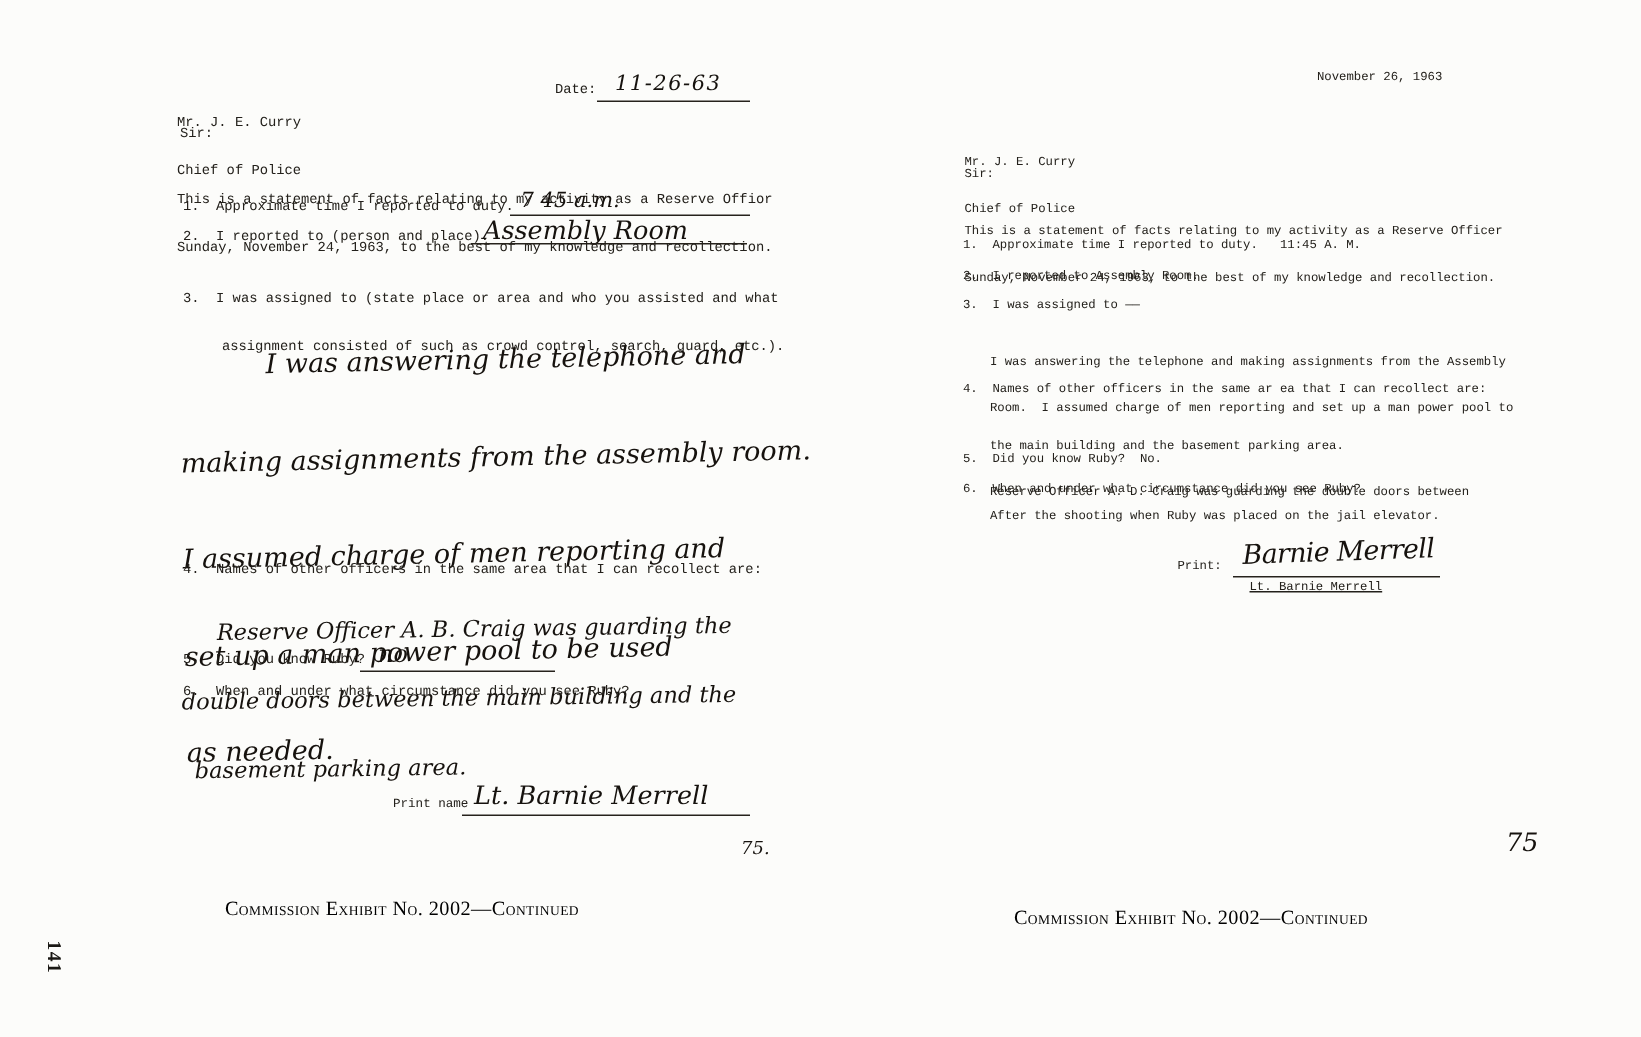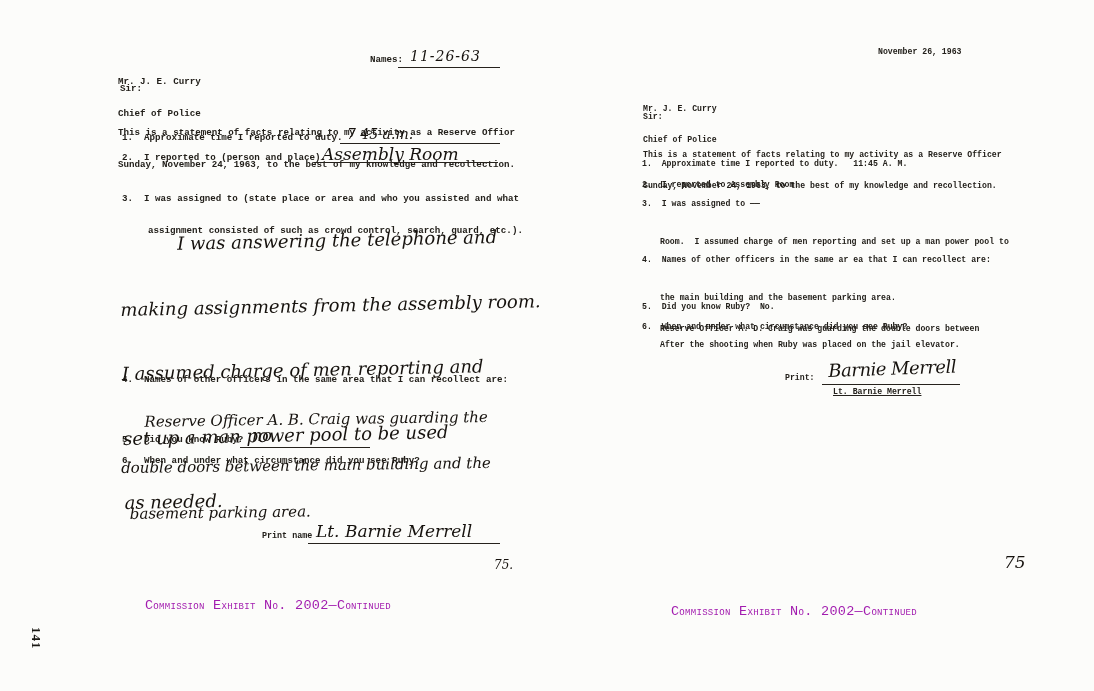--- a/index.html
+++ b/index.html
@@ -1,44 +1,44 @@
 <!DOCTYPE html>
 <html><head>
 <meta charset="utf-8">
 <style>
   html,body{margin:0;padding:0;background:#e8e8e4;}
   #canvas{position:relative;width:1094px;height:691px;background:#fcfcfa;overflow:hidden;
           font-family:"Liberation Sans",sans-serif;}
   .abs{position:absolute;}
-  .t{font-family:"Liberation Mono",monospace;font-weight:700;color:#23201b;white-space:pre;}
+  .t{font-family:"Liberation Mono",monospace;font-weight:400;color:#23201b;white-space:pre;}
   .tl{font-size:9.2px;line-height:10.8px;}
   .tr{font-size:8.2px;line-height:10.2px;}
   .hw{font-family:"DejaVu Serif",serif;font-style:italic;color:#16120e;white-space:pre;}
   .ul{border-bottom:1.6px solid #26221c;height:0;}
-  .cap{font-family:Liberation Mono, monospace;font-variant:small-caps;font-size:13.5px;
-       color:#a21caf;letter-spacing:.3px;text-align:center;white-space:nowrap;}
+  .cap{font-family:Liberation Serif, serif;font-variant:small-caps;font-size:13.5px;
+       color:#000000;letter-spacing:.3px;text-align:center;white-space:nowrap;}
   .vert{writing-mode:vertical-rl;font-family:"Liberation Serif",serif;font-weight:700;
         font-size:13px;color:#1a1814;letter-spacing:1px;}
   .q3hw{font-size:18px;line-height:21.5px;transform:rotate(-1.2deg);transform-origin:left top;}
   .q4hw{font-size:15px;line-height:15.2px;transform:rotate(-0.8deg);transform-origin:left top;}
   .q6hw{font-size:15px;line-height:15.5px;}
 </style>
 </head>
 <body>
 
 <div id="canvas">
 
   <div>
 
     <div class="abs t tl" style="left:118px;top:55px">
       <div>Mr. J. E. Curry</div>
       <div>Chief of Police</div>
     </div>
 
-    <span class="abs t tl" style="left:370px;top:55px">Names:</span>
+    <span class="abs t tl" style="left:370px;top:55px">Date:</span>
     <span class="abs hw" style="left:410px;top:48px;font-size:14px;letter-spacing:1px">11-26-63</span>
     <div class="abs ul" style="left:398px;top:67px;width:102px"></div>
 
     <span class="abs t tl" style="left:120px;top:84px">Sir:</span>
 
     <div class="abs t tl" style="left:118px;top:106px">
       <div>This is a statement of facts relating to my activity as a Reserve Offior</div>
       <div>Sunday, November 24, 1963, to the best of my knowledge and recollection.</div>
     </div>
 
@@ -103,20 +103,21 @@
     <div class="abs t tr" style="left:643px;top:130px">
       <div>This is a statement of facts relating to my activity as a Reserve Officer</div>
       <div>Sunday, November 24, 1963, to the best of my knowledge and recollection.</div>
     </div>
 
     <span class="abs t tr" style="left:642px;top:159px">1.  Approximate time I reported to duty.   11:45 A. M.</span>
     <span class="abs t tr" style="left:642px;top:180px">2.  I reported to Assembly Room.</span>
     <span class="abs t tr" style="left:642px;top:199px">3.  I was assigned to ——</span>
 
     <div class="abs t tr" style="left:660px;top:217px">
+      <div>I was answering the telephone and making assignments from the Assembly</div>
       <div>Room.  I assumed charge of men reporting and set up a man power pool to</div>
     </div>
 
     <span class="abs t tr" style="left:642px;top:255px">4.  Names of other officers in the same ar ea that I can recollect are:</span>
     <div class="abs t tr" style="left:660px;top:273px">
       <div>the main building and the basement parking area.</div>
       <div>Reserve Officer A. D. Craig was guarding the double doors between</div>
     </div>
 
     <span class="abs t tr" style="left:642px;top:302px">5.  Did you know Ruby?  No.</span>

